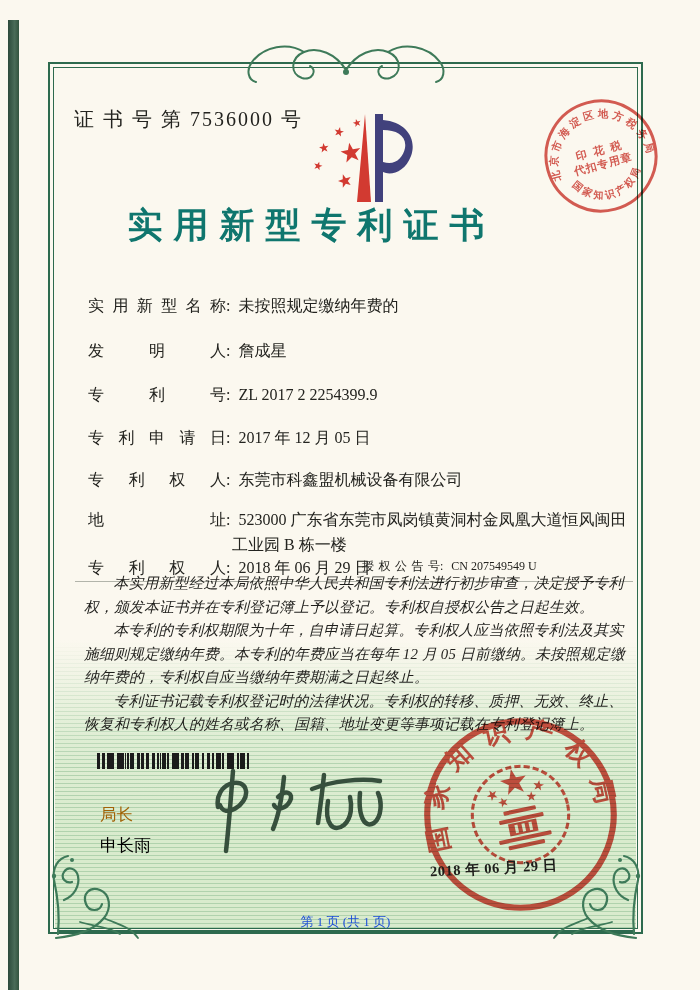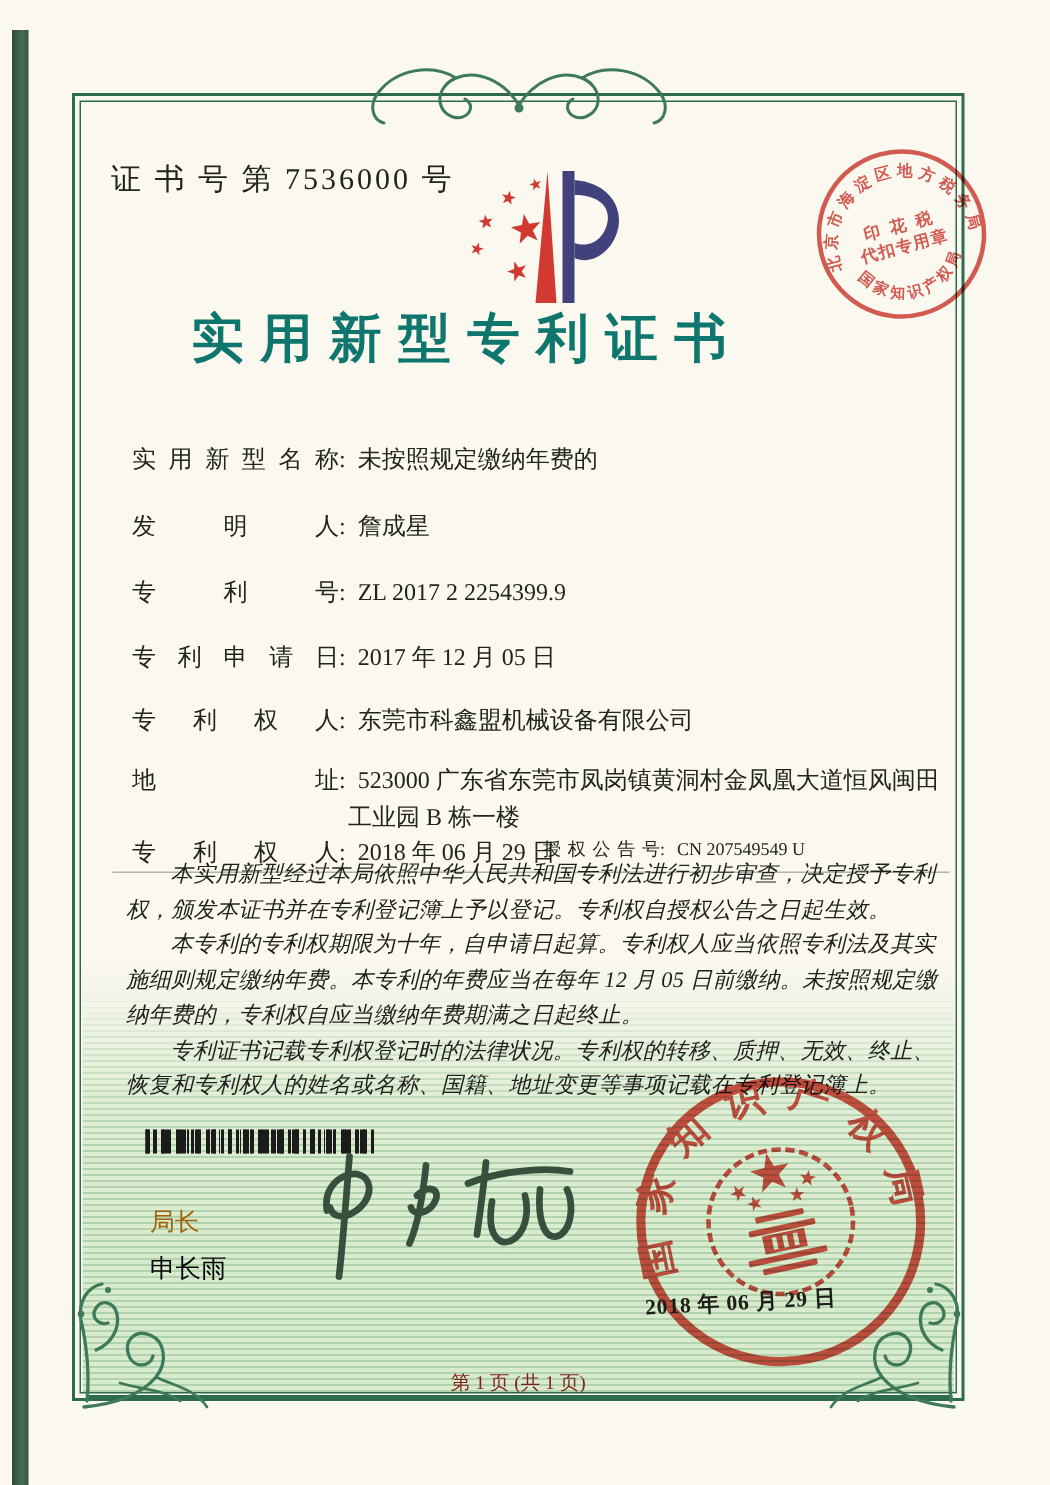--- a/index.html
+++ b/index.html
@@ -46,21 +46,21 @@
       repeating-linear-gradient(90deg,#1b1b1b 0 1px,transparent 1px 7px),
       repeating-linear-gradient(90deg,#1b1b1b 0 3px,transparent 3px 11px);}
   .director-label{left:100px;top:804px;font-size:16.5px;z-index:3;color:#a16207;}
   .director-name{left:100px;top:834px;font-size:17px;z-index:3;color:#000000;}
   .signature{left:200px;top:765px;z-index:4;}
   .main-seal{left:418px;top:712px;z-index:3;mix-blend-mode:multiply;opacity:.92;}
   .seal-date{left:430px;top:859px;font-size:14.5px;font-weight:600;letter-spacing:.5px;
     transform:rotate(-3deg);z-index:5;color:#1d1d1a;white-space:nowrap;}
   .tax-seal{left:541px;top:96px;z-index:3;mix-blend-mode:multiply;opacity:.85;}
   .logo{left:293px;top:110px;z-index:3;}
-  .footer{left:48px;top:913px;width:595px;text-align:center;font-size:13px;z-index:3;color:#7f1d1d;}
+  .footer{left:48px;top:913px;width:595px;text-align:center;font-size:13px;z-index:3;color:#1d4ed8;}
   .ornament-top{left:236px;top:36px;z-index:2;}
   .flourish-bl{left:50px;top:842px;z-index:2;}
   .flourish-br{left:552px;top:842px;z-index:2;transform:scaleX(-1);}
   svg text{font-family:"Liberation Serif","DejaVu Serif",serif;}
 </style>
 </head>
 <body>
 
 <svg width="0" height="0" style="position:absolute" aria-hidden="true">
   <defs>

